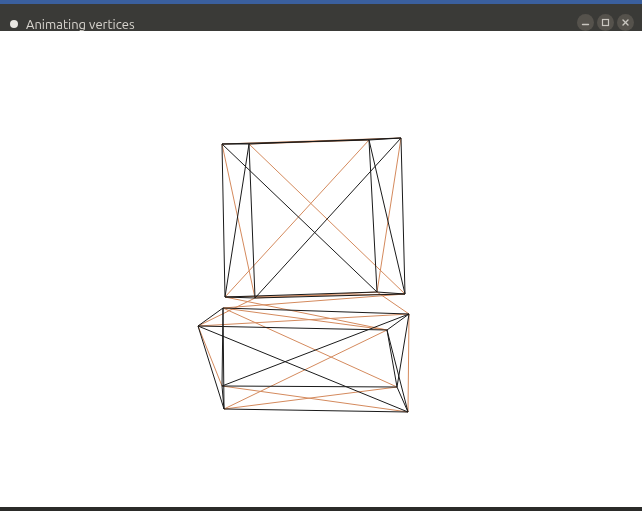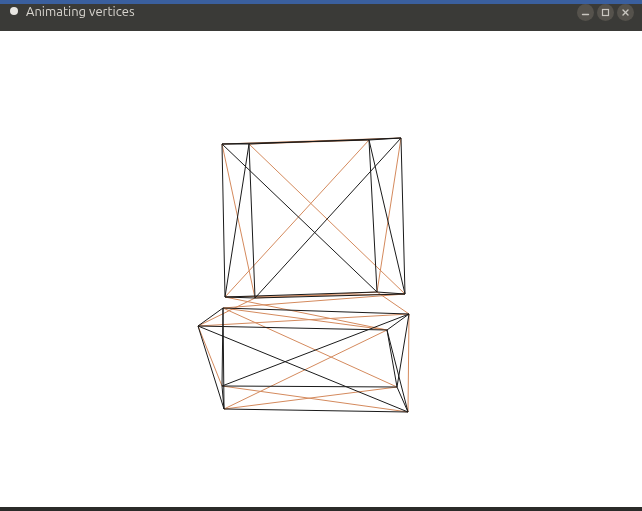--- a/index.html
+++ b/index.html
@@ -23,21 +23,21 @@
     width: 642px; height: 4px;
     background: #3a5f9e;
   }
   .titlebar {
     position: absolute;
     left: 0; top: 4px;
     width: 642px;
     height: 27px;
     background: #3a3a37;
     display: flex;
-    align-items: flex-start;
+    align-items: flex-end;
     color: #d8d5cf;
     font-size: 13px;
     user-select: none;
   }
   .tb-left {
     display: flex;
     align-items: center;
     gap: 8px;
     padding-left: 10px;
   }

